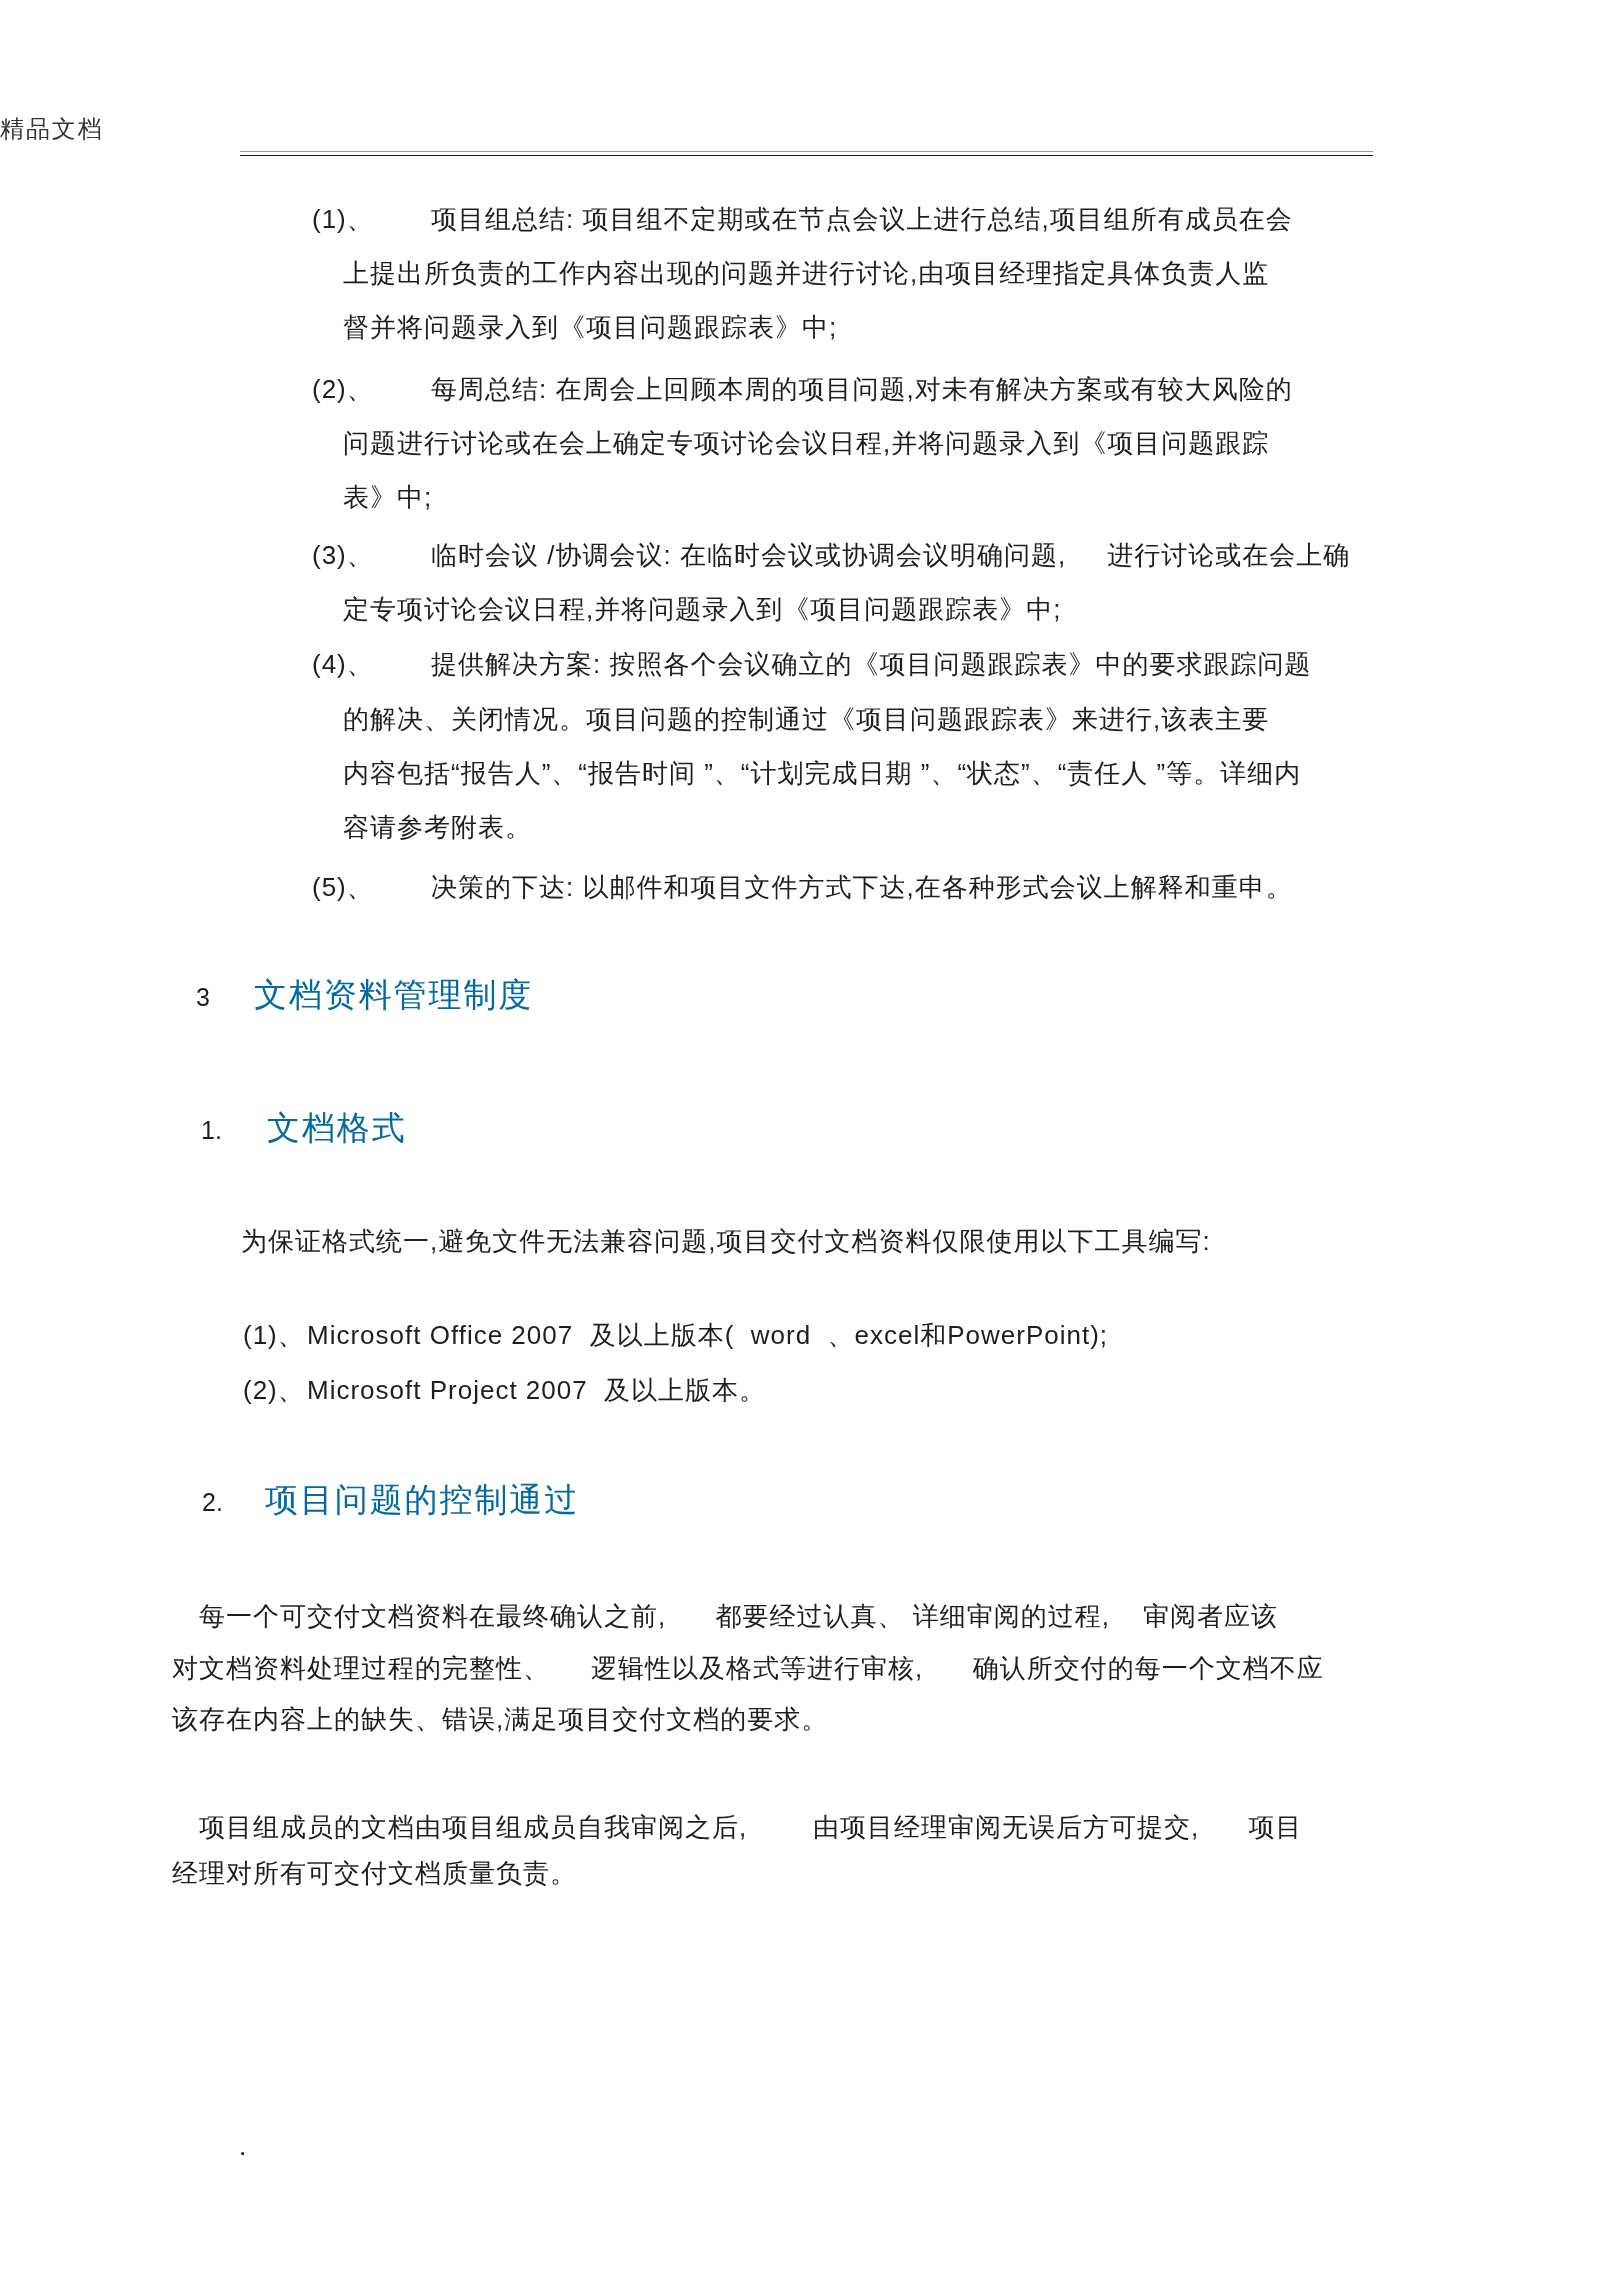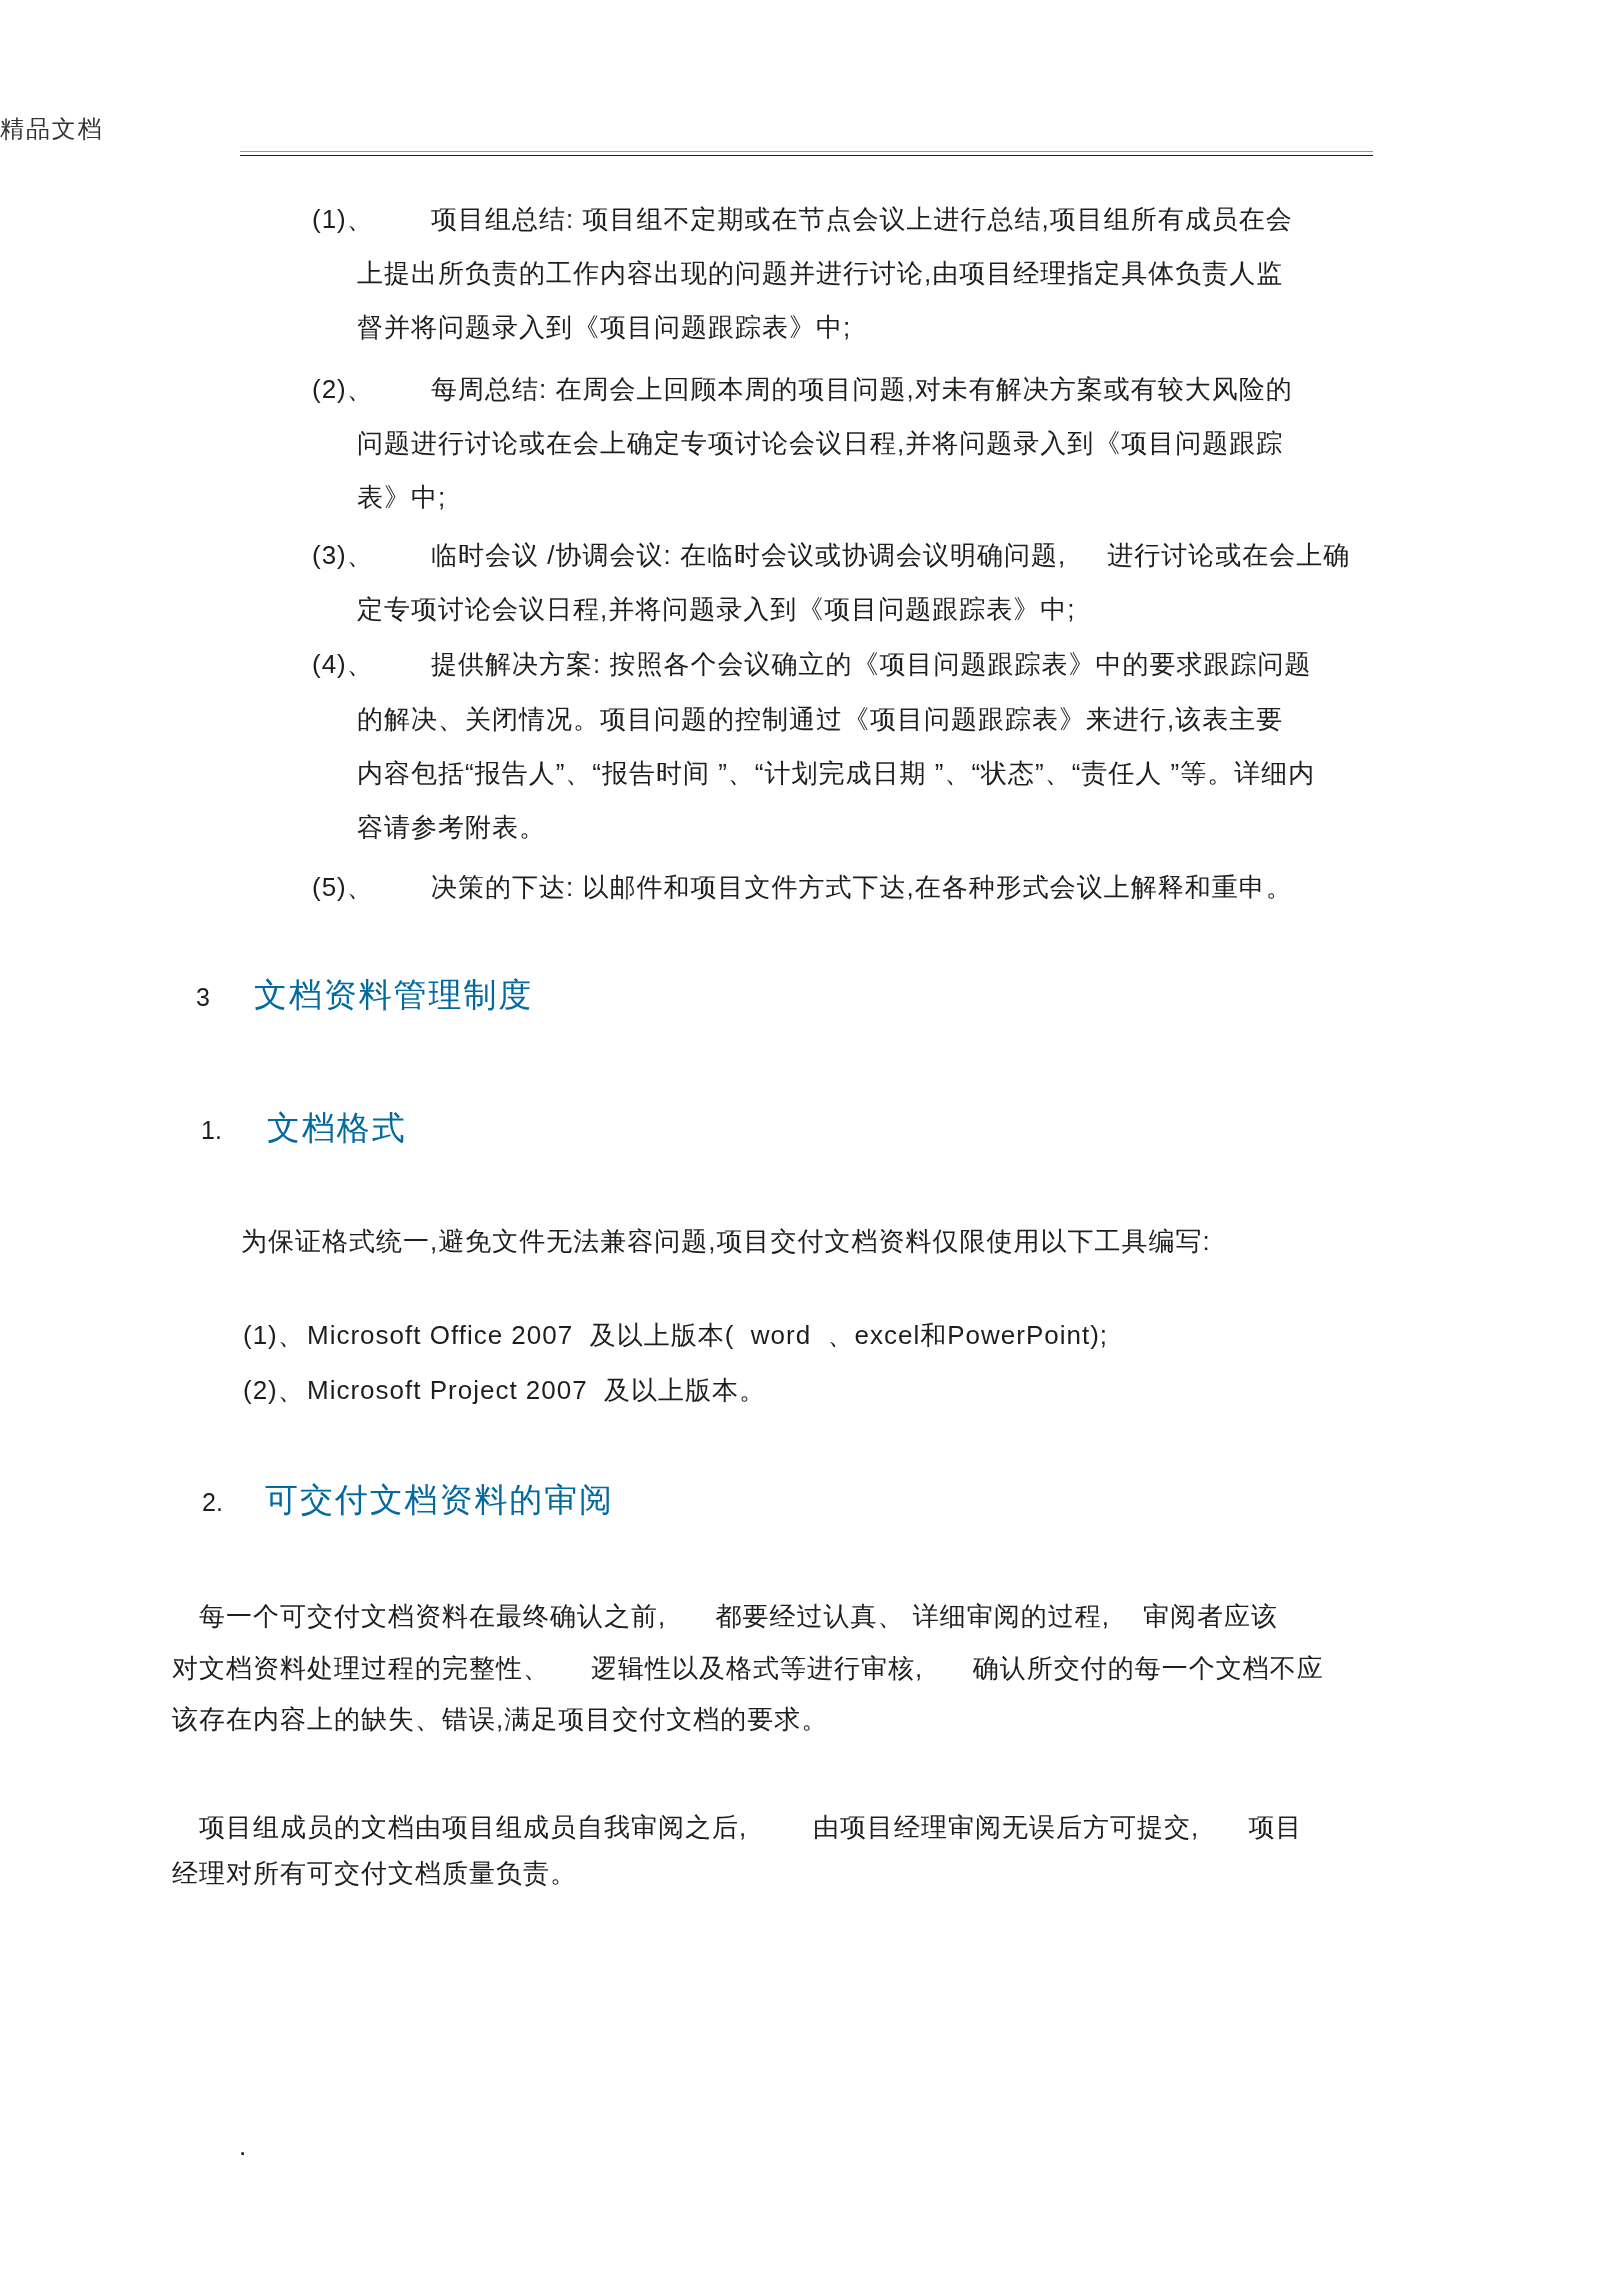--- a/index.html
+++ b/index.html
@@ -25,21 +25,21 @@
   
   .line{
     position:absolute; font-size:26px; letter-spacing:1px;
     line-height:31px; white-space:pre; height:31px;
   }
   .mk{position:absolute; left:0; top:0; white-space:pre;}
   .tx{position:absolute; top:0; white-space:pre;}
   
   .li1-first{left:312px;}
   .li1-first .tx{left:119px;}
-  .li1-cont{left:357px;text-align:center;}
+  .li1-cont{left:343px;text-align:center;}
   .li2-first{left:243px;}
   .li2-first .tx{left:55px;margin-left:9px;}
   
   .p-format{left:241px;}
   .p-indent{left:199px;}
   .p-cont{left:172px;}
   
   .heading{position:absolute; height:47px;}
   .hnum{position:absolute; top:9.7px; font-size:25px; color:#1e1e1e; white-space:pre;}
   .htitle{position:absolute; top:0; font-size:33px; color:#0369a1; letter-spacing:1.9px; white-space:pre;}
@@ -109,21 +109,21 @@
     <span class="mk">(1)、</span>
     <span class="tx">Microsoft Office 2007  及以上版本(  word  、excel和PowerPoint);</span>
   </div>
   <div class="line li2-first" style="top:1375px">
     <span class="mk">(2)、</span>
     <span class="tx">Microsoft Project 2007  及以上版本。</span>
   </div>
 
   <div class="heading h-sub2" style="top:1478px">
     <span class="hnum">2.</span>
-    <span class="htitle">可交付文档资料的审阅</span>
+    <span class="htitle">项目问题的控制通过</span>
   </div>
 
   <div class="line p-indent" style="top:1601px">每一个可交付文档资料在最终确认之前,      都要经过认真、 详细审阅的过程,    审阅者应该</div>
   <div class="line p-cont" style="top:1704px">该存在内容上的缺失、错误,满足项目交付文档的要求。</div>
   <div class="line p-cont" style="top:1653px">对文档资料处理过程的完整性、     逻辑性以及格式等进行审核,      确认所交付的每一个文档不应</div>
 
   <div class="line p-indent" style="top:1812px">项目组成员的文档由项目组成员自我审阅之后,        由项目经理审阅无误后方可提交,      项目</div>
   <div class="line p-cont" style="top:1858px">经理对所有可交付文档质量负责。</div>
 
   <div class="footer-mark">.</div>

